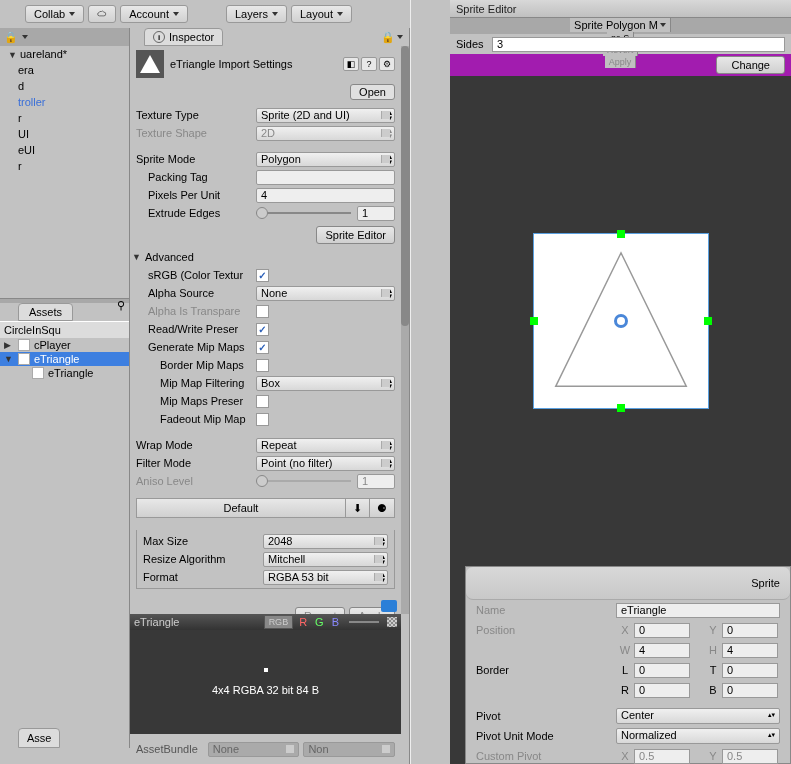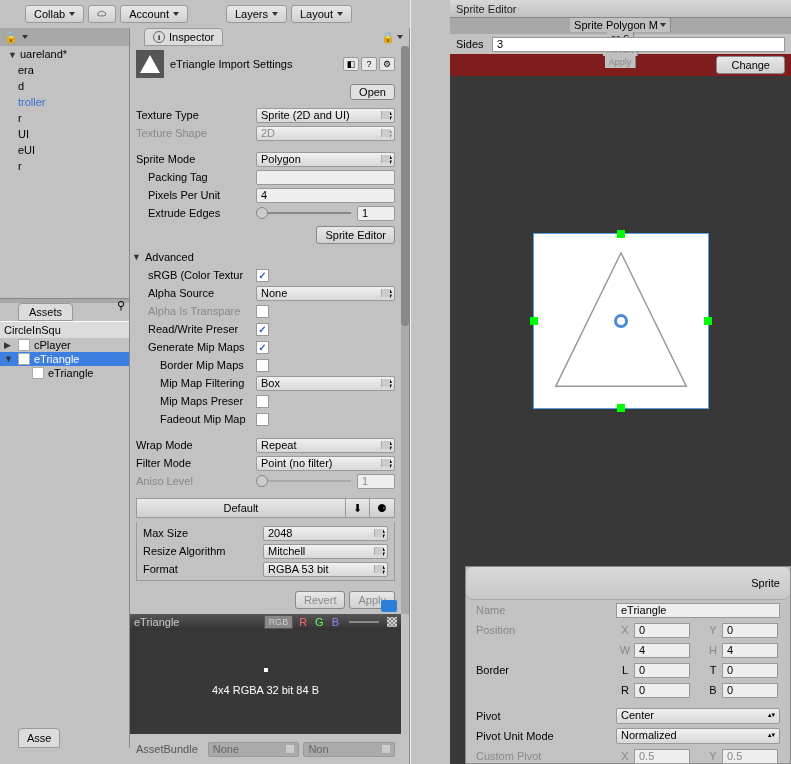--- a/index.html
+++ b/index.html
@@ -56,21 +56,21 @@
 .slider { flex: 1; display: flex; align-items: center; gap: 6px; }
 .slider-track { flex: 1; height: 2px; background: #888; position: relative; }
 .slider-thumb { position: absolute; width: 12px; height: 12px; background: #ccc; border: 1px solid #888; border-radius: 50%; top: -5px; left: 0; }
 .slider-val { width: 38px; background: #eee; border: 1px solid #999; border-radius: 2px; height: 15px; padding: 0 4px; }
 .sp-ed-btn { border: 1px solid #888; border-radius: 3px; padding: 2px 8px; background: linear-gradient(#e8e8e8,#d0d0d0); margin: 4px 6px 4px auto; display: block; width: fit-content; }
 .section-hdr { display: flex; align-items: center; gap: 4px; padding: 3px 2px; }
 
 .default-row { display: flex; margin: 8px 6px 0; border: 1px solid #999; }
 .default-btn { flex: 1; background: linear-gradient(#e8e8e8,#d0d0d0); text-align: center; padding: 3px; border-right: 1px solid #999; }
 .icon-btn { width: 24px; display: flex; align-items: center; justify-content: center; border-right: 1px solid #999; background: linear-gradient(#e8e8e8,#d0d0d0); }
-.prop-box { margin: 4px 6px; border: 1px solid #999; border-top: none; padding: 2px 0; }
+.prop-box { margin: 12px 6px; border: 1px solid #999; border-top: none; padding: 2px 0; }
 .revert-apply { display: flex; gap: 4px; justify-content: flex-end; padding: 6px; }
 .ra-btn { border: 1px solid #888; border-radius: 3px; padding: 2px 8px; background: linear-gradient(#e8e8e8,#d0d0d0); }
 .ra-btn.dis { color: #888; }
 
 .preview { position: absolute; bottom: 0; left: 0; right: 8px; height: 150px; background: #c2c2c2; }
 .prev-hdr { height: 16px; background: linear-gradient(#555,#333); display: flex; align-items: center; padding: 0 4px; gap: 4px; color: #ccc; }
 .prev-hdr .spacer { flex: 1; }
 .rgb-btn { background: #888; padding: 1px 4px; border: 1px solid #555; font-size: 9px; }
 .prev-body { height: 104px; background: #383838; display: flex; flex-direction: column; align-items: center; justify-content: center; color: #fff; gap: 12px; }
 .prev-dot { width: 4px; height: 4px; background: #fff; }
@@ -81,21 +81,21 @@
 
 .sprite-editor { position: absolute; left: 450px; top: 0; right: 0; bottom: 0; background: #383838; }
 .se-title { height: 18px; background: linear-gradient(#d8d8d8,#c0c0c0); color: #222; padding: 2px 6px; border-bottom: 1px solid #888; display: flex; align-items: center; }
 .se-toolbar { height: 16px; background: #a8a8a8; display: flex; align-items: center; gap: 0; flex-direction: column; }
 .se-tb-btn { padding: 1px 4px; border-right: 1px solid #888; background: #c0c0c0; height: 100%; display: flex; align-items: center; font-size: 9px; }
 .se-toolbar .spacer { flex: 1; }
 .se-colors { width: 14px; height: 12px; background: linear-gradient(90deg, #f00, #0f0, #00f); }
 .se-sides { height: 20px; background: #c2c2c2; display: flex; align-items: center; padding: 2px 6px; gap: 6px; }
 .se-sides-lbl { width: 30px; }
 .se-sides-in { flex: 1; background: #fff; border: 1px solid #999; height: 15px; padding: 0 4px; }
-.se-change { height: 22px; background: #7f1d1d; display: flex; justify-content: flex-end; padding: 2px 6px; }
+.se-change { height: 22px; background: #a21caf; display: flex; justify-content: flex-end; padding: 2px 6px; }
 .se-change-btn { border: 1px solid #888; background: linear-gradient(#e8e8e8,#d0d0d0); border-radius: 3px; padding: 2px 14px; }
 
 .se-canvas { position: absolute; top: 76px; bottom: 198px; left: 0; right: 0; display: flex; align-items: center; justify-content: center; }
 .sprite-box { width: 176px; height: 176px; background: #fff; border: 1px solid #5aa0e0; position: relative; }
 .sprite-tri { position: absolute; top: 16px; left: 12px; right: 12px; bottom: 16px; }
 .sprite-tri svg { width: 100%; height: 100%; }
 .handle { width: 8px; height: 8px; background: #0f0; position: absolute; }
 .handle.t { top: -4px; left: 50%; margin-left: -4px; }
 .handle.b { bottom: -4px; left: 50%; margin-left: -4px; }
 .handle.l { left: -4px; top: 50%; margin-top: -4px; }

